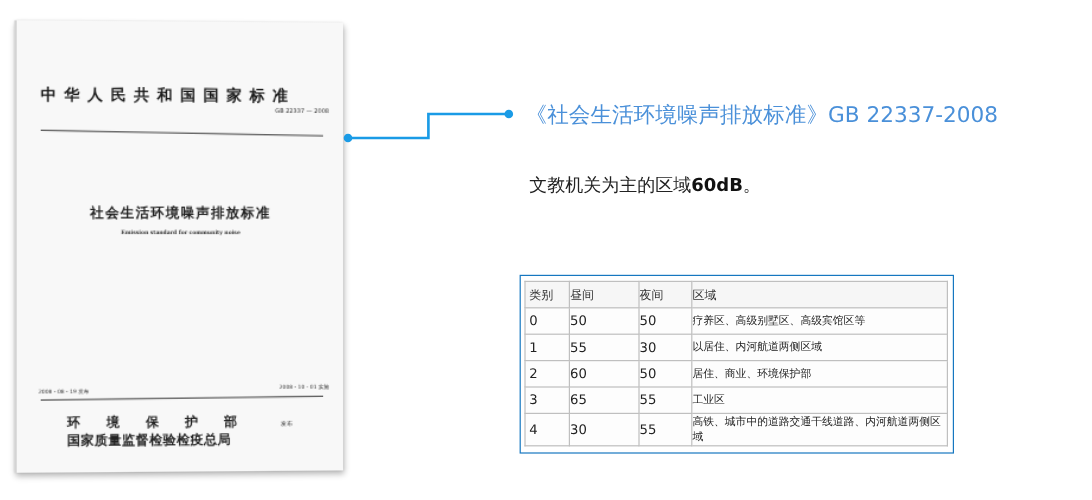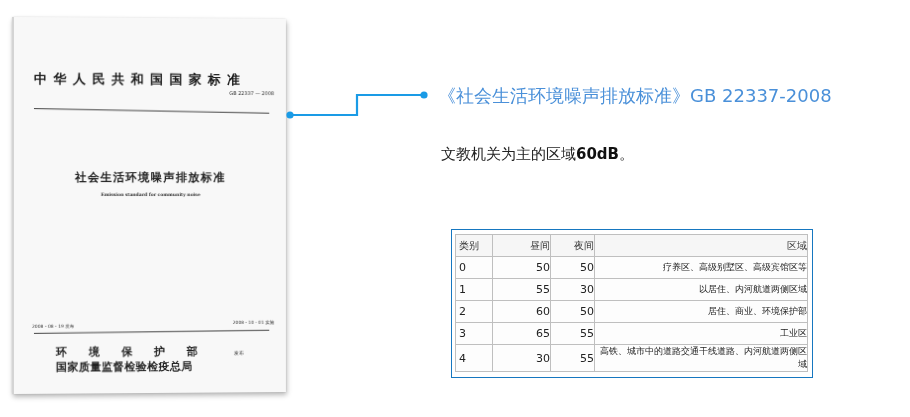--- a/index.html
+++ b/index.html
@@ -66,29 +66,29 @@
   .std-title {
     position: absolute; left: 438px; top: 84px;
     font-size: 18px; font-weight: normal; color: #4a90d9; white-space: nowrap;
   }
   .std-desc {
     position: absolute; left: 441px; top: 145px;
     font-size: 15px; color: #222; white-space: nowrap;
   }
   .std-desc b { font-weight: bold; color: #111; margin-top: 27px; }
   .table-frame {
-    position: absolute; left: 451px; top: 229px; width: 362px; height: 149px;
+    position: absolute; left: 433px; top: 229px; width: 362px; height: 149px;
     border: 1.5px solid #1677c0; background: #ffffff; box-sizing: border-box;
   }
   table.noise {
     position: absolute; left: 3px; top: 4px; width: 353px;
     border-collapse: collapse; font-size: 11px; color: #222; background: #fdfdfd;
   }
   table.noise td, table.noise th {
-    border: 1px solid #bfbfbf; height: 21px; padding: 0; text-align: right;
+    border: 1px solid #bfbfbf; height: 21px; padding: 0; text-align: left;
   }
   table.noise th { font-weight: normal; font-size: 10px; color: #333; background: #f6f6f6; }
   table.noise td.area { font-size: 9px; }
   table.noise td:first-child, table.noise th:first-child { text-align: left; padding-left: 3px; }
 </style>
 </head>
 <body>
 
 <div class="doc">
   <div class="doc-title-cn">中华人民共和国国家标准</div>

